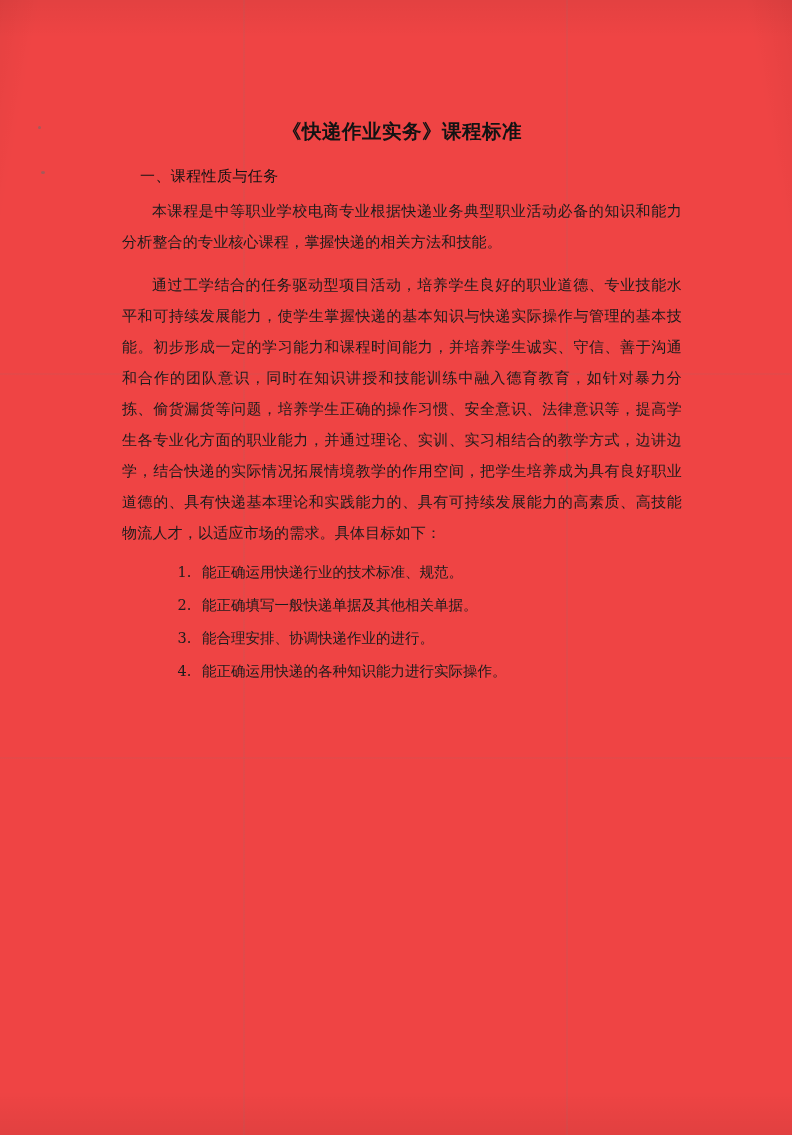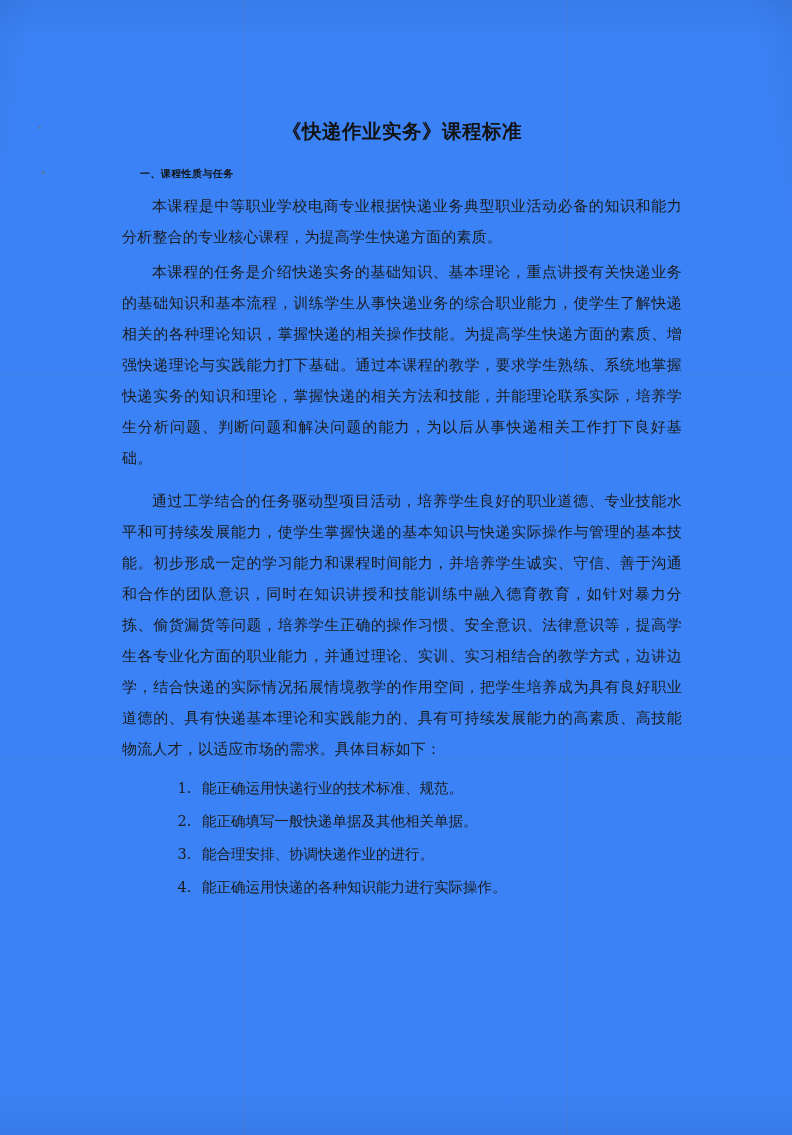--- a/index.html
+++ b/index.html
@@ -11,21 +11,21 @@
     height: 1135px;
     background: #ffffff;
     font-family: "DejaVu Serif", "Liberation Serif", serif;
     color: #1a1a1a;
     overflow: hidden;
   }
   .page {
     position: relative;
     width: 792px;
     height: 1135px;
-    background: #3b82f6;
+    background: #ef4444;
     box-sizing: border-box;
   }
   
   .scan-tint {
     position: absolute;
     inset: 0;
     background:
       linear-gradient(100deg, rgba(0,0,0,0.045) 0px, rgba(0,0,0,0.0) 40px),
       linear-gradient(260deg, rgba(0,0,0,0.05) 0px, rgba(0,0,0,0.0) 46px),
       linear-gradient(180deg, rgba(0,0,0,0.05) 0px, rgba(0,0,0,0.0) 38px),
@@ -70,22 +70,22 @@
   .doc-title {
     text-align: center;
     font-size: 19.5px;
     font-weight: bold;
     letter-spacing: 0.5px;
     margin: 0 0 22px 0;
     color: #131313;
   }
 
   .section-heading {
-    font-size: 10px;
-    font-weight: bold;
+    font-size: 15px;
+    font-weight: normal;
     margin: 14px 0 10px 0;
     padding-left: 18px;
     color: #121212;
     letter-spacing: .4px;
   }
 
   p.body-par {
     font-size: 15px;
     line-height: 31px;
     margin: 0 0 4px 0;
@@ -131,22 +131,21 @@
 
   <div class="speck" style="left:38px; top:126px; width:3px; height:3px;"></div>
   <div class="speck" style="left:41px; top:171px; width:4px; height:3px;"></div>
 
   <div class="content">
 
     <h1 class="doc-title">《快递作业实务》课程标准</h1>
 
     <div class="block">
       <h2 class="section-heading">一、课程性质与任务</h2>
-      <p class="body-par">本课程是中等职业学校电商专业根据快递业务典型职业活动必备的知识和能力分析整合的专业核心课程，为提高学生快递方面的素质。</p>
-      <p class="body-par">本课程的任务是介绍快递实务的基础知识、基本理论，重点讲授有关快递业务的基础知识和基本流程，训练学生从事快递业务的综合职业能力，使学生了解快递相关的各种理论知识，掌握快递的相关操作技能。为提高学生快递方面的素质、增强快递理论与实践能力打下基础。通过本课程的教学，要求学生熟练、系统地掌握快递实务的知识和理论，掌握快递的相关方法和技能，并能理论联系实际，培养学生分析问题、判断问题和解决问题的能力，为以后从事快递相关工作打下良好基础。</p>
+      <p class="body-par">本课程是中等职业学校电商专业根据快递业务典型职业活动必备的知识和能力分析整合的专业核心课程，掌握快递的相关方法和技能。</p>
     </div>
 
     <div class="block">
     </div>
 
     <div class="block">
     </div>
 
     <div class="block">
       <p class="body-par">通过工学结合的任务驱动型项目活动，培养学生良好的职业道德、专业技能水平和可持续发展能力，使学生掌握快递的基本知识与快递实际操作与管理的基本技能。初步形成一定的学习能力和课程时间能力，并培养学生诚实、守信、善于沟通和合作的团队意识，同时在知识讲授和技能训练中融入德育教育，如针对暴力分拣、偷货漏货等问题，培养学生正确的操作习惯、安全意识、法律意识等，提高学生各专业化方面的职业能力，并通过理论、实训、实习相结合的教学方式，边讲边学，结合快递的实际情况拓展情境教学的作用空间，把学生培养成为具有良好职业道德的、具有快递基本理论和实践能力的、具有可持续发展能力的高素质、高技能物流人才，以适应市场的需求。具体目标如下：</p>

